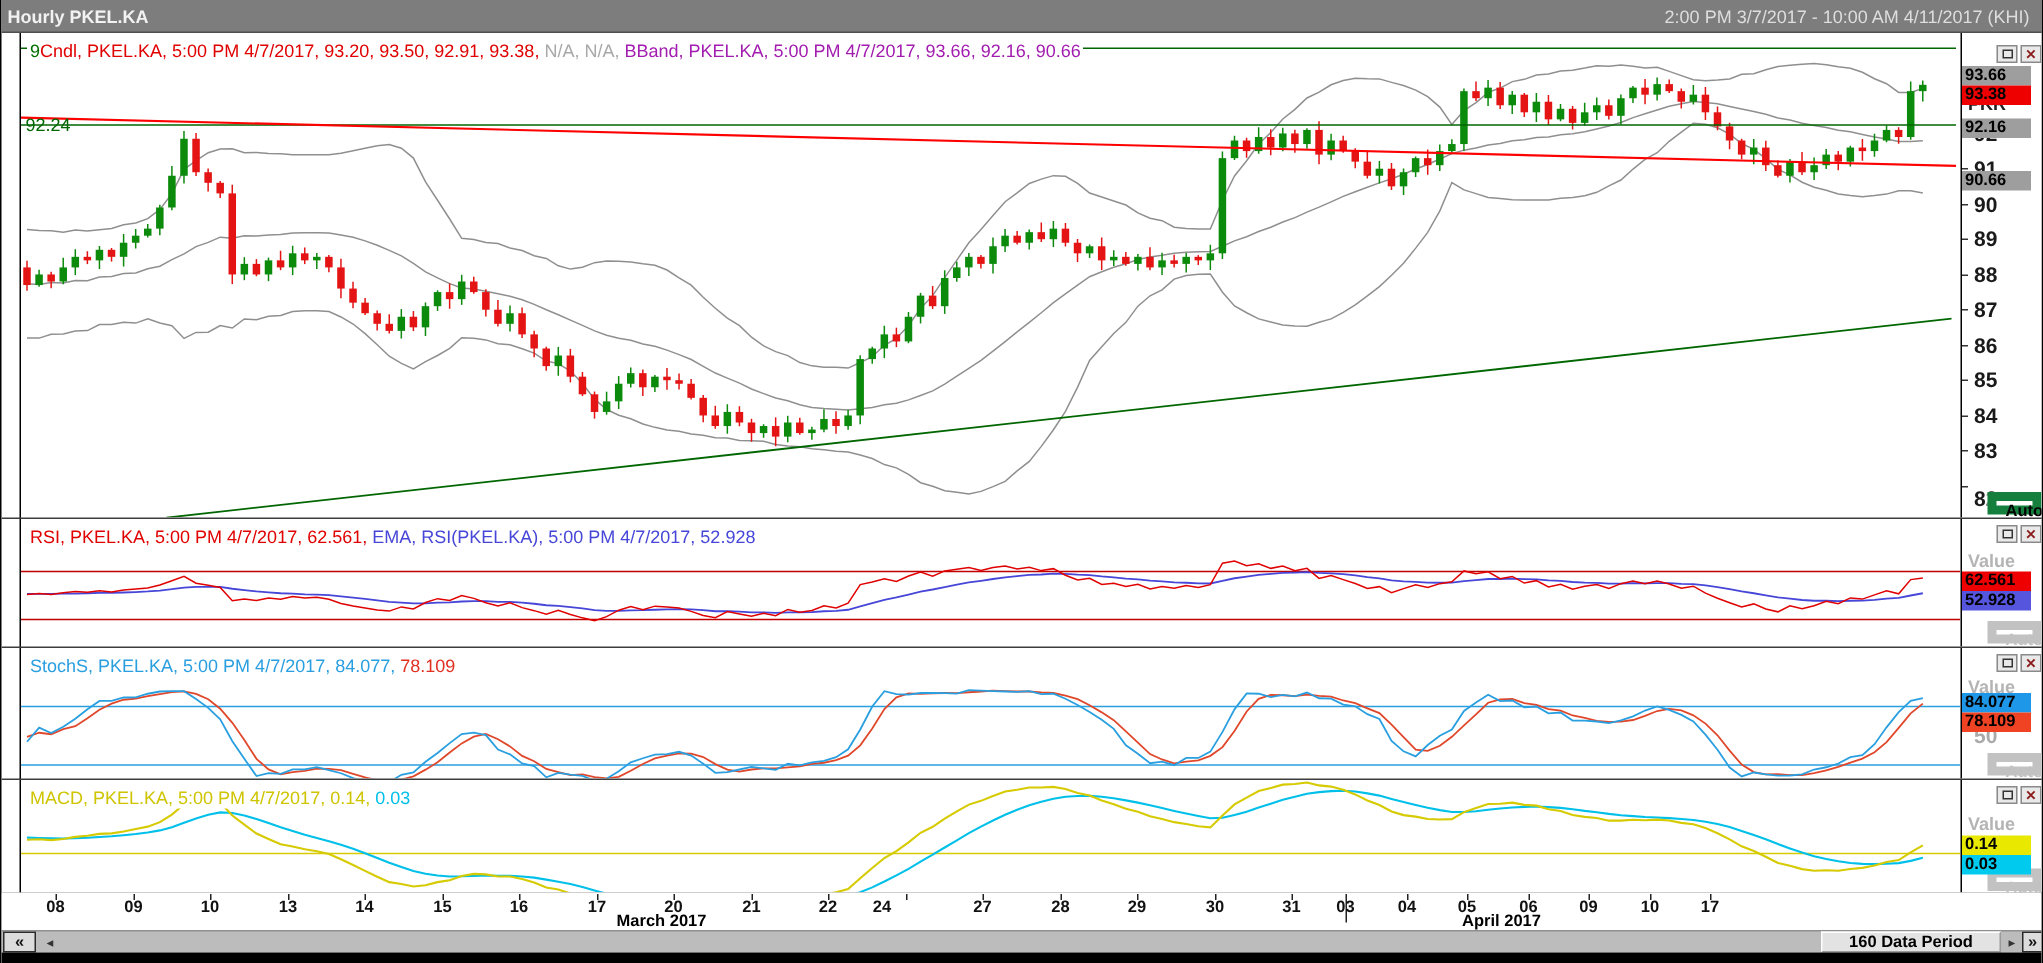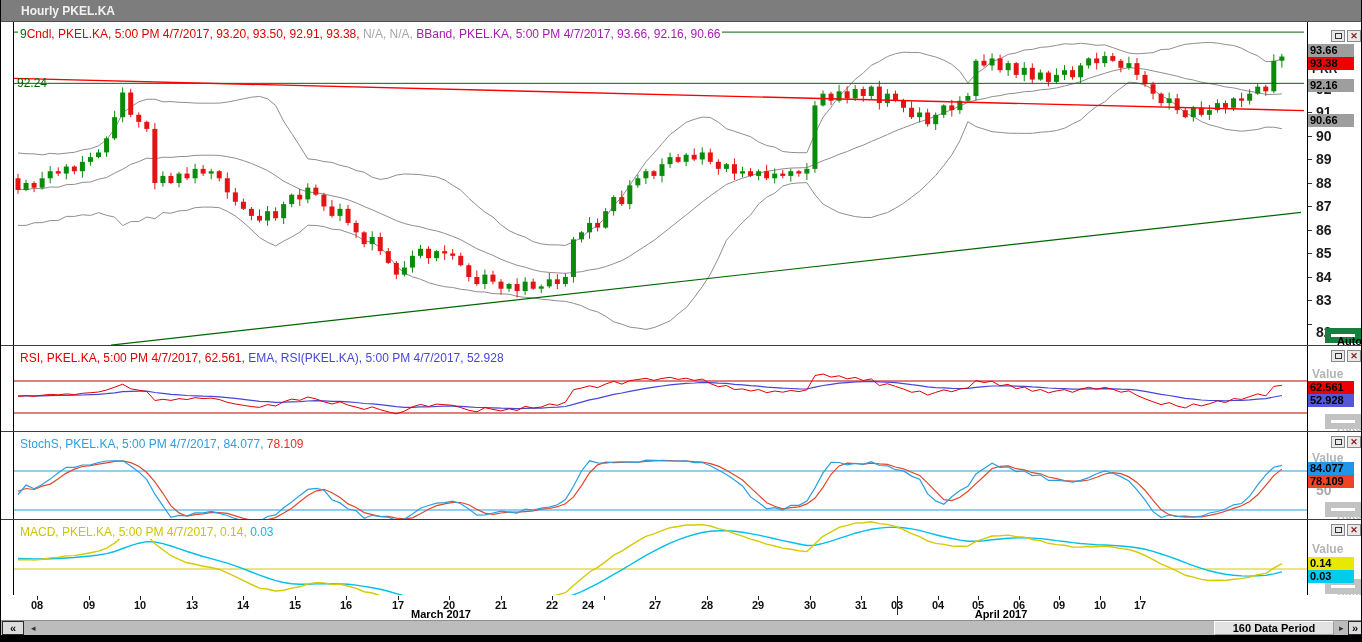--- a/index.html
+++ b/index.html
@@ -2,21 +2,21 @@
 <html><head>
 <meta charset="utf-8">
 <style>
   html,body{margin:0;padding:0;background:#fff;}
   *{box-sizing:border-box;}
   #win{position:relative;width:1362px;height:642px;background:#fff;overflow:hidden;
        font-family:"Liberation Sans",sans-serif;border-left:1px solid #000;border-right:1px solid #000;}
   
   #titlebar{position:absolute;left:0;top:0;width:100%;height:22px;background:#7d7d7d;
             border-bottom:1px solid #4f4f4f;color:#efefef;font-size:12px;line-height:22px;}
-  #titlebar .t-left{position:absolute;left:20px;font-weight:bold;color:#f2f2f2;}
+  #titlebar .t-left{position:absolute;left:4px;font-weight:bold;color:#f2f2f2;}
   #titlebar .t-right{position:absolute;right:8px;color:#dedede;}
   
   .vline{position:absolute;width:1px;background:#000;}
   .hline{position:absolute;left:0;width:100%;height:1px;background:#3c3c3c;}
   
   .panel{position:absolute;left:0;width:100%;}
   .cw{position:absolute;left:13px;top:0;width:1293px;height:100%;overflow:hidden;}
   .cw svg{position:absolute;left:0;top:0;}
   .legend{position:absolute;left:4px;top:5px;font-size:12px;background:#fff;padding:0 2px;white-space:nowrap;z-index:5;}
   .axis{position:absolute;left:1306px;width:56px;top:0;height:100%;border-left:1px solid #000;overflow:hidden;background:#fff;}
@@ -50,20 +50,21 @@
               font-size:11px;font-weight:bold;text-align:center;line-height:12px;color:#000;}
   #footer{position:absolute;left:0;top:635px;width:100%;height:7px;background:#000;}
 </style>
 </head>
 <body>
 
 <div id="win">
 
   <div id="titlebar">
     <span class="t-left">Hourly PKEL.KA</span>
+    <span class="t-right">2:00 PM 3/7/2017 - 10:00 AM 4/11/2017 (KHI)</span>
   </div>
 
   <div class="vline" style="left:12px;top:22px;height:598px;"></div>
 
   <div class="panel" id="panel-price" style="top:22px;height:323px;">
     <div class="cw" id="cw-price">
       <svg id="svg-price" width="1293" height="323">
           <polyline points="4.0,131.0 12.1,131.7 20.1,131.9 28.2,132.9 36.2,131.3 44.3,132.0 52.3,131.1 60.4,130.3 68.4,127.9 76.5,126.7 84.5,123.8 92.6,117.6 100.6,107.1 108.7,90.9 116.7,85.1 124.8,79.8 132.8,77.3 140.9,77.2 148.9,79.8 157.0,79.6 165.0,80.3 173.1,80.5 181.1,81.1 189.2,81.2 197.2,81.2 205.3,81.1 213.3,80.1 221.4,78.5 229.4,76.8 237.5,75.2 245.5,74.4 253.6,76.8 261.6,83.4 269.7,99.3 277.7,111.5 285.8,124.0 293.8,136.9 301.9,137.7 309.9,139.6 318.0,140.4 326.0,143.3 334.1,145.0 342.1,148.5 350.2,150.3 358.2,155.2 366.3,157.4 374.3,156.1 382.4,153.1 390.4,152.0 398.5,152.2 406.5,152.7 414.6,153.9 422.6,154.9 430.7,158.0 438.7,163.3 446.8,168.1 454.8,176.2 462.9,183.5 470.9,190.1 479.0,195.1 487.0,202.8 495.1,208.6 503.1,212.4 511.2,215.1 519.2,219.7 527.3,221.9 535.3,222.8 543.4,222.9 551.4,223.4 559.5,219.7 567.5,215.7 575.6,208.2 583.6,203.6 591.7,195.0 599.7,183.6 607.8,175.1 615.8,163.1 623.9,151.4 631.9,139.8 640.0,131.0 648.0,121.7 656.1,112.5 664.1,106.6 672.2,100.3 680.2,97.4 688.3,95.1 696.3,95.5 704.4,100.2 712.4,106.7 720.5,109.3 728.5,112.0 736.6,114.7 744.6,119.9 752.7,123.5 760.7,125.1 768.8,129.5 776.8,130.4 784.9,130.7 792.9,130.7 801.0,111.5 809.0,95.3 817.1,85.2 825.1,74.0 833.2,66.3 841.2,57.3 849.3,50.9 857.3,43.3 865.4,39.4 873.4,34.5 881.5,31.7 889.5,30.2 897.6,30.5 905.6,30.6 913.7,32.9 921.7,35.0 929.8,38.1 937.8,42.4 945.9,49.4 953.9,61.0 962.0,51.7 970.0,46.4 978.1,39.6 986.1,36.7 994.2,32.4 1002.2,30.9 1010.3,28.0 1018.3,27.4 1026.4,25.4 1034.4,24.8 1042.5,23.4 1050.5,21.8 1058.6,22.2 1066.6,21.3 1074.7,22.1 1082.7,23.3 1090.8,22.9 1098.8,25.6 1106.9,28.4 1114.9,31.1 1123.0,31.8 1131.0,31.3 1139.1,30.6 1147.1,27.5 1155.2,27.2 1163.2,24.5 1171.3,22.3 1179.3,21.5 1187.4,20.8 1195.4,20.4 1203.5,21.1 1211.5,22.5 1219.6,23.5 1227.6,26.2 1235.7,30.5 1243.7,33.8 1251.8,39.6 1259.8,39.6 1267.9,36.9 " fill="none" stroke="#8f8f8f" stroke-width="1"></polyline>
           <polyline points="4.0,167.2 12.1,167.6 20.1,166.4 28.2,166.7 36.2,165.0 44.3,165.2 52.3,162.7 60.4,162.4 68.4,160.4 76.5,160.0 84.5,157.2 92.6,155.5 100.6,151.1 108.7,147.3 116.7,142.4 124.8,139.6 132.8,136.1 140.9,136.9 148.9,135.2 157.0,135.4 165.0,134.6 173.1,134.4 181.1,133.4 189.2,133.2 197.2,133.2 205.3,133.4 213.3,134.7 221.4,136.2 229.4,138.6 237.5,141.5 245.5,144.9 253.6,148.6 261.6,153.6 269.7,159.2 277.7,163.2 285.8,167.1 293.8,170.0 301.9,170.6 309.9,172.1 318.0,173.8 326.0,175.5 334.1,177.8 342.1,180.9 350.2,184.5 358.2,187.8 366.3,191.4 374.3,194.9 382.4,198.6 390.4,201.5 398.5,203.5 406.5,204.9 414.6,207.3 422.6,208.9 430.7,211.4 438.7,214.4 446.8,217.7 454.8,222.2 462.9,226.7 470.9,230.1 479.0,233.4 487.0,237.3 495.1,240.4 503.1,243.3 511.2,245.2 519.2,247.8 527.3,249.6 535.3,250.4 543.4,250.9 551.4,251.3 559.5,250.5 567.5,249.7 575.6,247.9 583.6,246.8 591.7,244.6 599.7,241.7 607.8,238.6 615.8,234.1 623.9,228.8 631.9,223.6 640.0,218.3 648.0,212.1 656.1,205.7 664.1,199.3 672.2,192.9 680.2,186.5 688.3,179.8 696.3,173.9 704.4,168.1 712.4,162.5 720.5,159.2 728.5,156.2 736.6,153.8 744.6,151.0 752.7,149.3 760.7,148.2 768.8,146.8 776.8,146.1 784.9,145.8 792.9,145.7 801.0,142.2 809.0,138.6 817.1,135.8 825.1,132.3 833.2,129.5 841.2,126.0 849.3,123.1 857.3,119.4 865.4,116.1 873.4,112.6 881.5,108.9 889.5,105.8 897.6,102.8 905.6,99.9 913.7,97.2 921.7,94.2 929.8,90.7 937.8,87.7 945.9,84.0 953.9,80.4 962.0,78.1 970.0,76.7 978.1,74.6 986.1,73.6 994.2,71.8 1002.2,71.1 1010.3,69.7 1018.3,69.3 1026.4,67.8 1034.4,67.2 1042.5,65.9 1050.5,64.0 1058.6,62.0 1066.6,59.7 1074.7,56.4 1082.7,53.8 1090.8,51.3 1098.8,48.9 1106.9,47.2 1114.9,45.6 1123.0,46.3 1131.0,47.2 1139.1,49.0 1147.1,50.6 1155.2,52.4 1163.2,54.2 1171.3,56.6 1179.3,58.0 1187.4,60.2 1195.4,61.6 1203.5,63.0 1211.5,64.9 1219.6,65.9 1227.6,67.7 1235.7,69.4 1243.7,70.6 1251.8,72.4 1259.8,72.4 1267.9,71.8 " fill="none" stroke="#8f8f8f" stroke-width="1"></polyline>
           <polyline points="4.0,203.4 12.1,203.4 20.1,200.8 28.2,200.6 36.2,198.6 44.3,198.4 52.3,194.4 60.4,194.4 68.4,192.8 76.5,193.4 84.5,190.6 92.6,193.3 100.6,195.1 108.7,203.6 116.7,199.6 124.8,199.5 132.8,195.0 140.9,196.7 148.9,190.6 157.0,191.2 165.0,188.9 173.1,188.3 181.1,185.7 189.2,185.1 197.2,185.1 205.3,185.7 213.3,189.3 221.4,194.0 229.4,200.4 237.5,207.8 245.5,215.5 253.6,220.3 261.6,223.9 269.7,219.1 277.7,215.0 285.8,210.2 293.8,203.2 301.9,203.5 309.9,204.6 318.0,207.2 326.0,207.8 334.1,210.5 342.1,213.4 350.2,218.7 358.2,220.4 366.3,225.4 374.3,233.7 382.4,244.1 390.4,251.0 398.5,254.8 406.5,257.2 414.6,260.7 422.6,262.9 430.7,264.7 438.7,265.5 446.8,267.3 454.8,268.2 462.9,269.8 470.9,270.0 479.0,271.6 487.0,271.9 495.1,272.2 503.1,274.3 511.2,275.4 519.2,275.9 527.3,277.2 535.3,277.9 543.4,278.9 551.4,279.3 559.5,281.3 567.5,283.7 575.6,287.7 583.6,289.9 591.7,294.3 599.7,299.8 607.8,302.2 615.8,305.1 623.9,306.1 631.9,307.4 640.0,305.6 648.0,302.4 656.1,298.9 664.1,291.9 672.2,285.6 680.2,275.6 688.3,264.5 696.3,252.3 704.4,236.1 712.4,218.3 720.5,209.1 728.5,200.3 736.6,192.9 744.6,182.1 752.7,175.2 760.7,171.2 768.8,164.1 776.8,161.7 784.9,160.9 792.9,160.7 801.0,172.8 809.0,182.0 817.1,186.5 825.1,190.6 833.2,192.7 841.2,194.6 849.3,195.4 857.3,195.5 865.4,192.8 873.4,190.6 881.5,186.2 889.5,181.3 897.6,175.2 905.6,169.1 913.7,161.5 921.7,153.5 929.8,143.4 937.8,132.9 945.9,118.6 953.9,99.7 962.0,104.6 970.0,107.1 978.1,109.7 986.1,110.4 994.2,111.2 1002.2,111.3 1010.3,111.4 1018.3,111.3 1026.4,110.2 1034.4,109.7 1042.5,108.5 1050.5,106.2 1058.6,101.9 1066.6,98.0 1074.7,90.7 1082.7,84.3 1090.8,79.8 1098.8,72.2 1106.9,66.1 1114.9,60.1 1123.0,60.8 1131.0,63.2 1139.1,67.4 1147.1,73.7 1155.2,77.6 1163.2,83.8 1171.3,90.9 1179.3,94.6 1187.4,99.5 1195.4,102.8 1203.5,104.8 1211.5,107.3 1219.6,108.4 1227.6,109.2 1235.7,108.4 1243.7,107.4 1251.8,105.2 1259.8,105.2 1267.9,106.7 " fill="none" stroke="#8f8f8f" stroke-width="1"></polyline>

